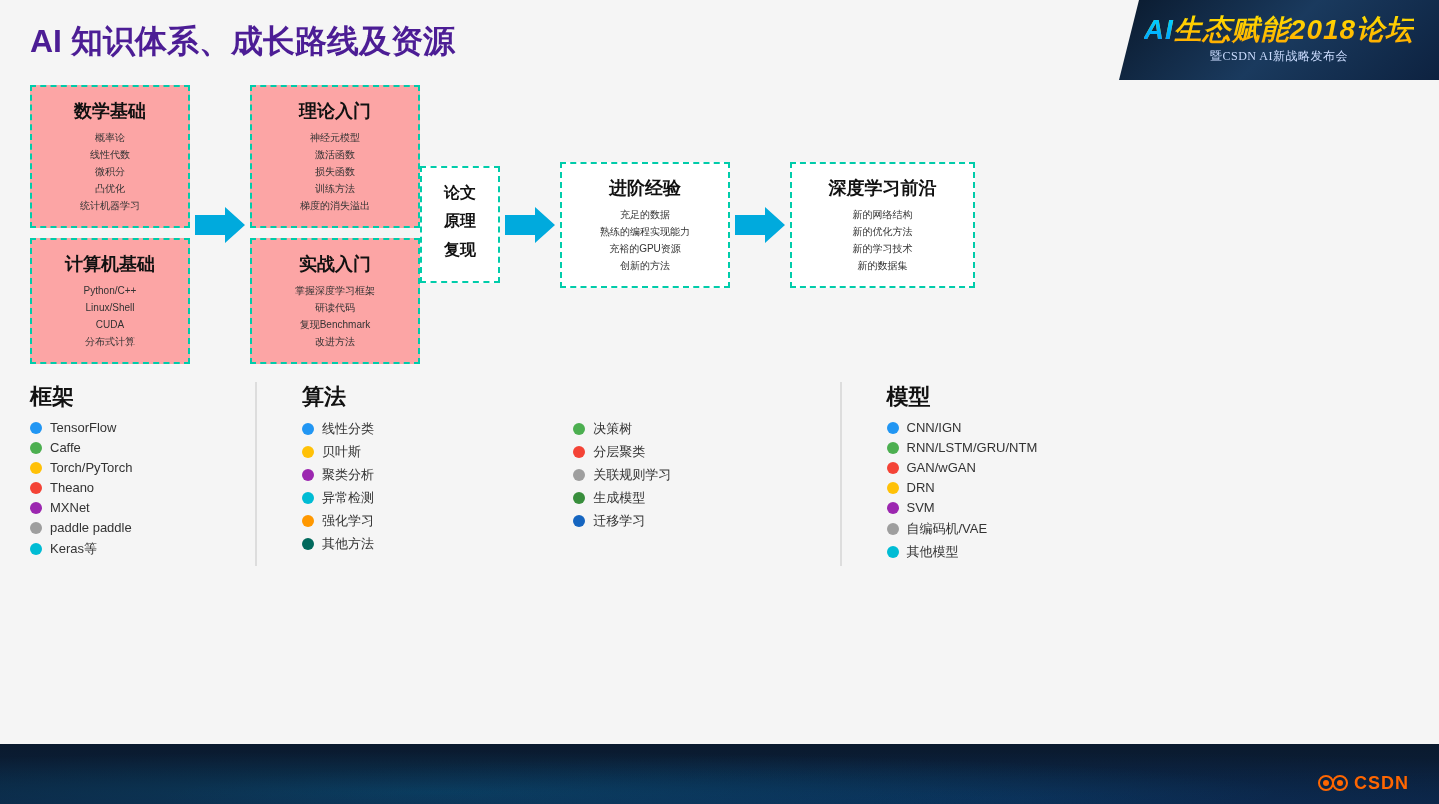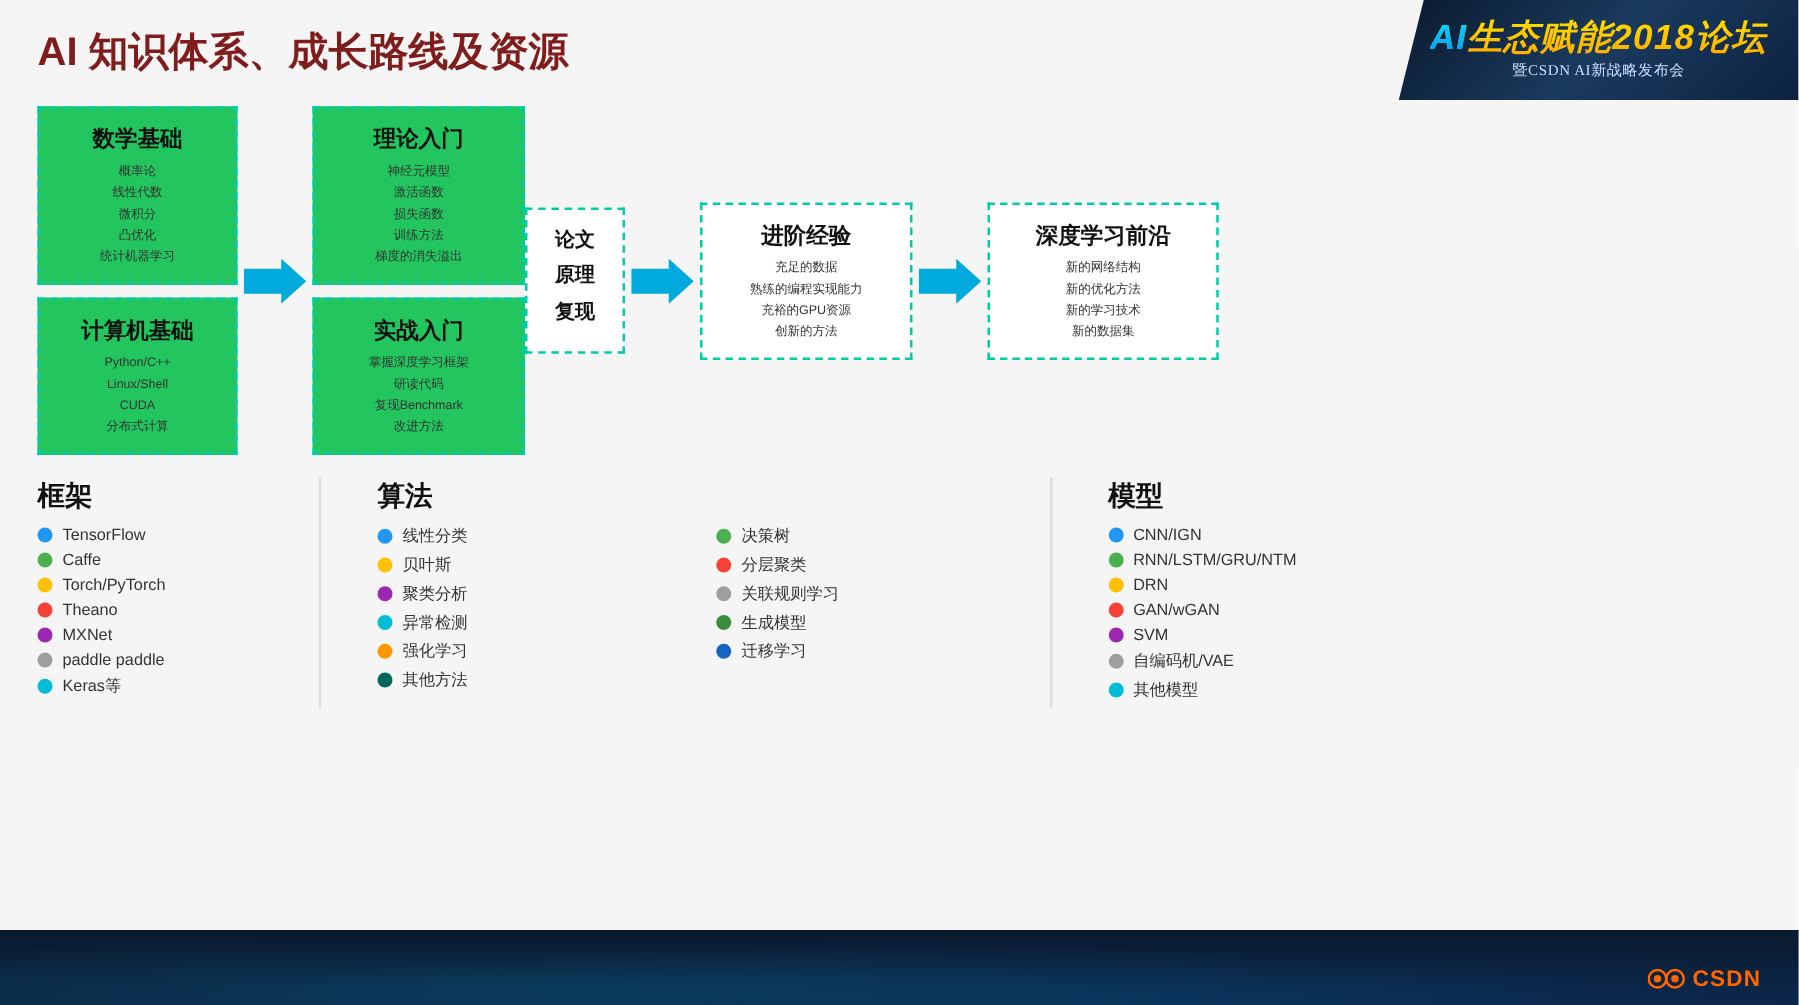--- a/index.html
+++ b/index.html
@@ -74,21 +74,21 @@
       font-family: Liberation Serif, serif;
     }
 
     
     .page-title {
       position: absolute;
       top: 20px;
       left: 30px;
       font-size: 32px;
       font-weight: bold;
-      color: #7f1d1d;
+      color: #4c1d95;
     }
 
     
     .content {
       position: absolute;
       top: 70px;
       left: 0; right: 0;
       bottom: 60px;
       padding: 10px 30px;
     }
@@ -98,21 +98,21 @@
       display: flex;
       align-items: flex-start;
       gap: 0;
       margin-top: 5px;
     }
 
     
     .dashed-box {
       border: 2px dashed #00ccaa;
       padding: 12px 16px;
-      background: #22c55e;
+      background: #fca5a5;
       position: relative;
     }
 
     .box-title {
       font-size: 18px;
       font-weight: bold;
       color: #111;
       text-align: center;
       margin-bottom: 6px;
     }
@@ -481,26 +481,26 @@
       <div id="model-items">
           <div class="legend-item">
             <div class="dot" style="background: rgb(33, 150, 243);"></div>
             <span>CNN/IGN</span>
           </div>
           <div class="legend-item">
             <div class="dot" style="background: rgb(76, 175, 80);"></div>
             <span>RNN/LSTM/GRU/NTM</span>
           </div>
           <div class="legend-item">
+            <div class="dot" style="background: rgb(244, 67, 54);"></div>
+            <span>GAN/wGAN</span>
+          </div>
+          <div class="legend-item">
             <div class="dot" style="background: rgb(255, 193, 7);"></div>
             <span>DRN</span>
-          </div>
-          <div class="legend-item">
-            <div class="dot" style="background: rgb(244, 67, 54);"></div>
-            <span>GAN/wGAN</span>
           </div>
           <div class="legend-item">
             <div class="dot" style="background: rgb(156, 39, 176);"></div>
             <span>SVM</span>
           </div>
           <div class="legend-item">
             <div class="dot" style="background: rgb(158, 158, 158);"></div>
             <span>自编码机/VAE</span>
           </div>
           <div class="legend-item">

